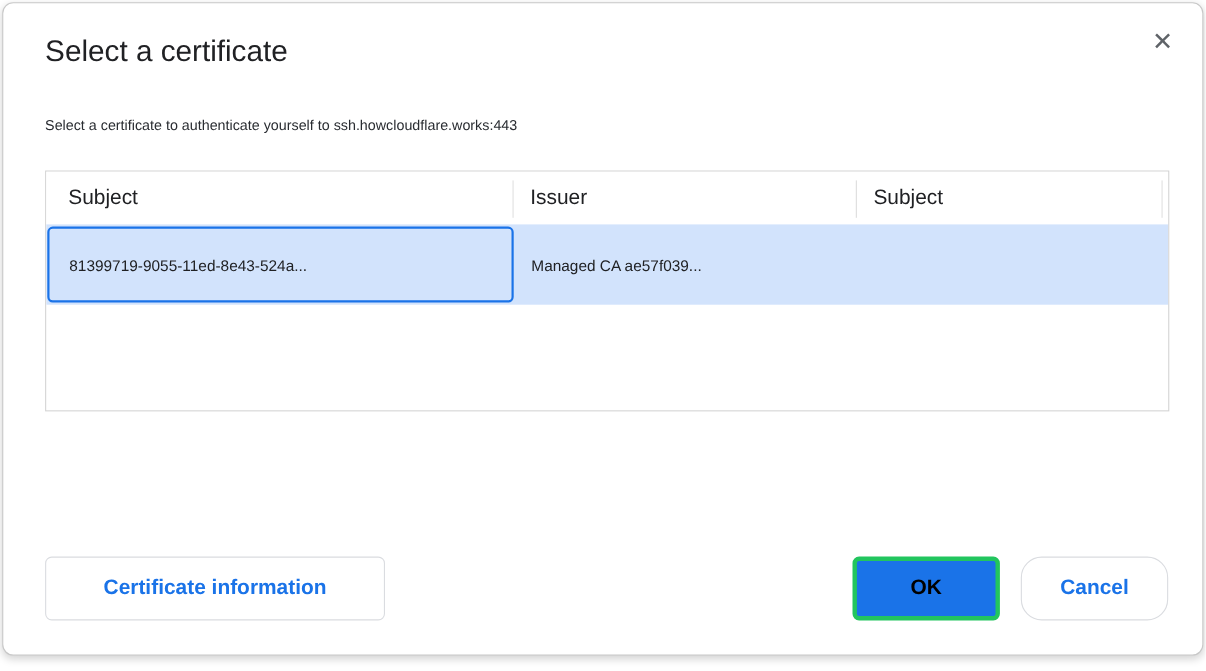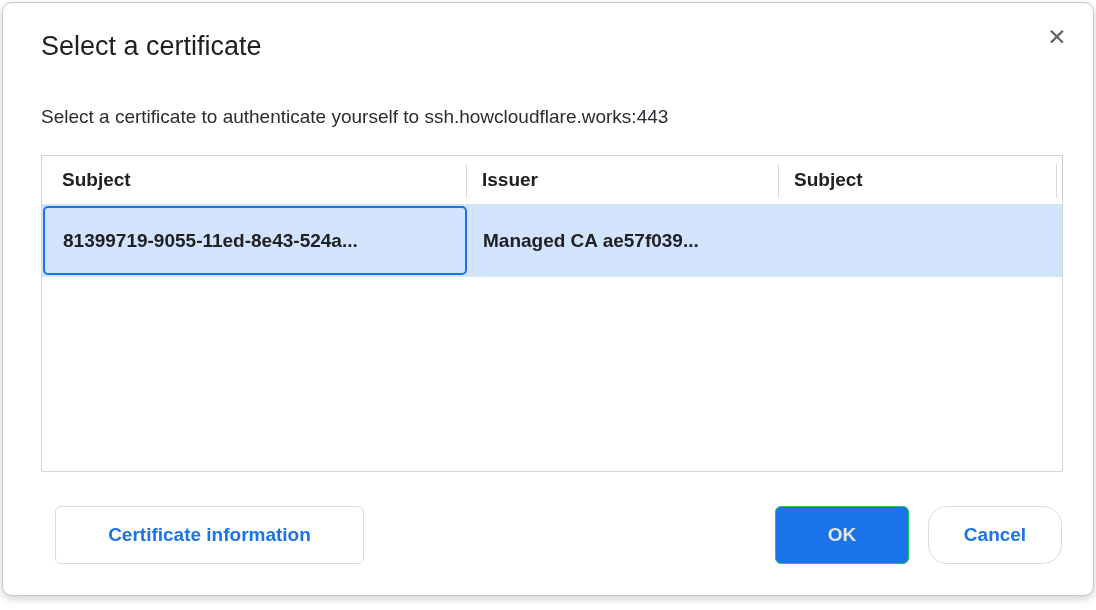--- a/index.html
+++ b/index.html
@@ -39,33 +39,32 @@
     position: absolute;
     left: 38px; top: 28px;
     font-size: 27px;
     font-weight: 400;
     color: #202124;
   }
 
   .subtitle {
     position: absolute;
     left: 38px; top: 103px;
-    font-size: 19px;
+    font-size: 13px;
     font-weight: 400;
     color: #292c31;
   }
 
   .cert-table {
     position: absolute;
     left: 38px; top: 152px;
-    width: 1022px; height: 317px;
+    width: 1022px; height: 219px;
     border: 1px solid #d4d4d4;
     background: #ffffff;
     overflow: hidden;
-    font-weight: bold;
   }
   .thead {
     display: grid;
     grid-template-columns: 425px 312px 278px 1fr;
     height: 48px;
     background: #ffffff;
   }
   .th {
     position: relative;
     display: flex;
@@ -88,21 +87,21 @@
     display: grid;
     grid-template-columns: 425px 312px 278px 1fr;
     height: 73px;
     align-items: stretch;
   }
   .row.selected { background: #d2e3fc; }
   .td {
     display: flex;
     align-items: center;
     padding-left: 16px;
-    font-size: 19px;
+    font-size: 14px;
     color: #202124;
     white-space: nowrap;
     overflow: hidden;
     cursor: default;
   }
   .td-subject {
     border: 2px solid #1a73e8;
     border-radius: 5px;
     margin: 2px 0 2px 1px;
     padding-left: 18px;
@@ -119,24 +118,24 @@
     cursor: pointer;
     text-align: center;
   }
   .btn.outline {
     background: #ffffff;
     border: 1px solid #dadce0;
     color: #1a73e8;
   }
   .btn.primary {
     background: #1a73e8;
-    border: 1px solid #22c55e;
-    color: #e5e5e5;
+    border: 4px solid #22c55e;
+    color: #000000;
   }
-  .btn-certinfo { left: 38px;  width: 309px; margin-left: 14px; }
+  .btn-certinfo { left: 38px;  width: 309px; }
   .btn-ok       { left: 772px; width: 134px; }
   .btn-cancel   { left: 925px; width: 134px; border-radius: 19px; }
 </style>
 </head>
 <body>
 
 <div class="stage">
   <div class="dialog">
 
     <button class="close-btn">✕</button>

